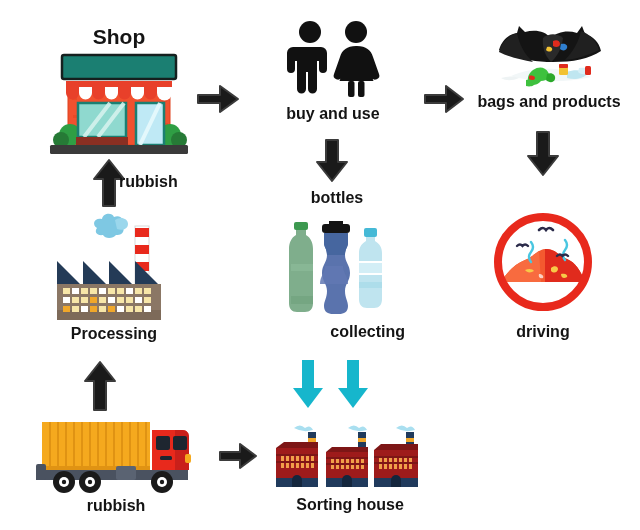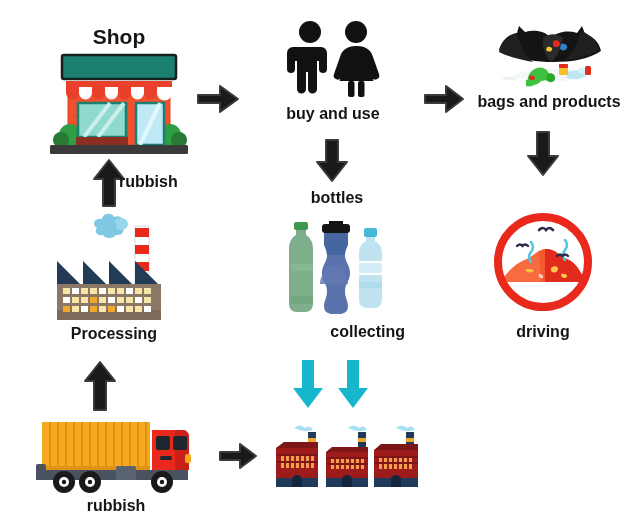--- a/index.html
+++ b/index.html
@@ -408,15 +408,16 @@
               <rect x="134" y="34" width="3" height="13"></rect>
             <rect x="139" y="34" width="3" height="13"></rect>
           </g>
           <rect x="104" y="34" width="44" height="2" fill="#7d1616"></rect>
           <rect x="104" y="40" width="44" height="2" fill="#7d1616"></rect>
           <rect x="104" y="56" width="44" height="9" fill="#203a5c"></rect>
           <path d="M121 58 a5 5 0 0 1 10 0 v7 h-10 z" fill="#14263d"></path>
         </g>
       </svg>
     </div>
+    <div class="label lbl-main" style="margin-top:5px;">Sorting house</div>
   </div>
 
 </div>
 
 </body></html>

